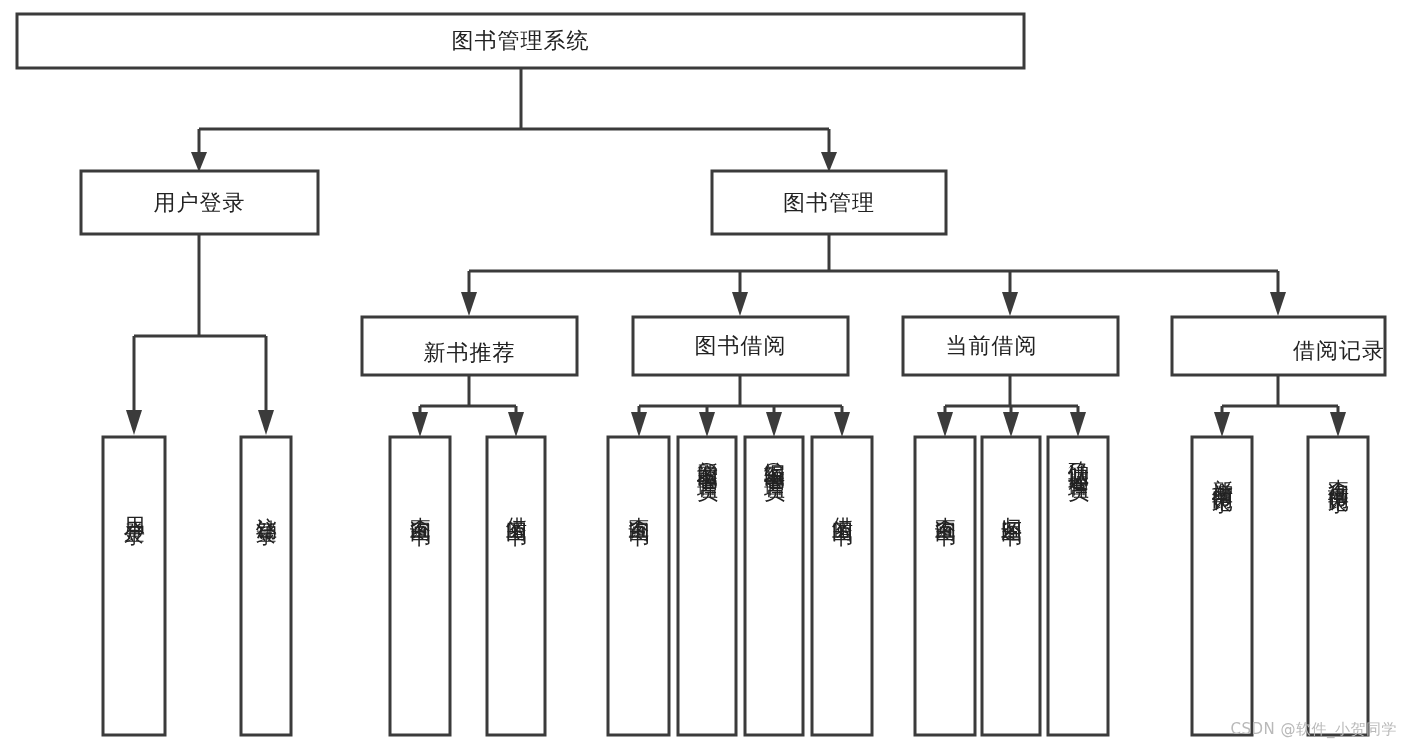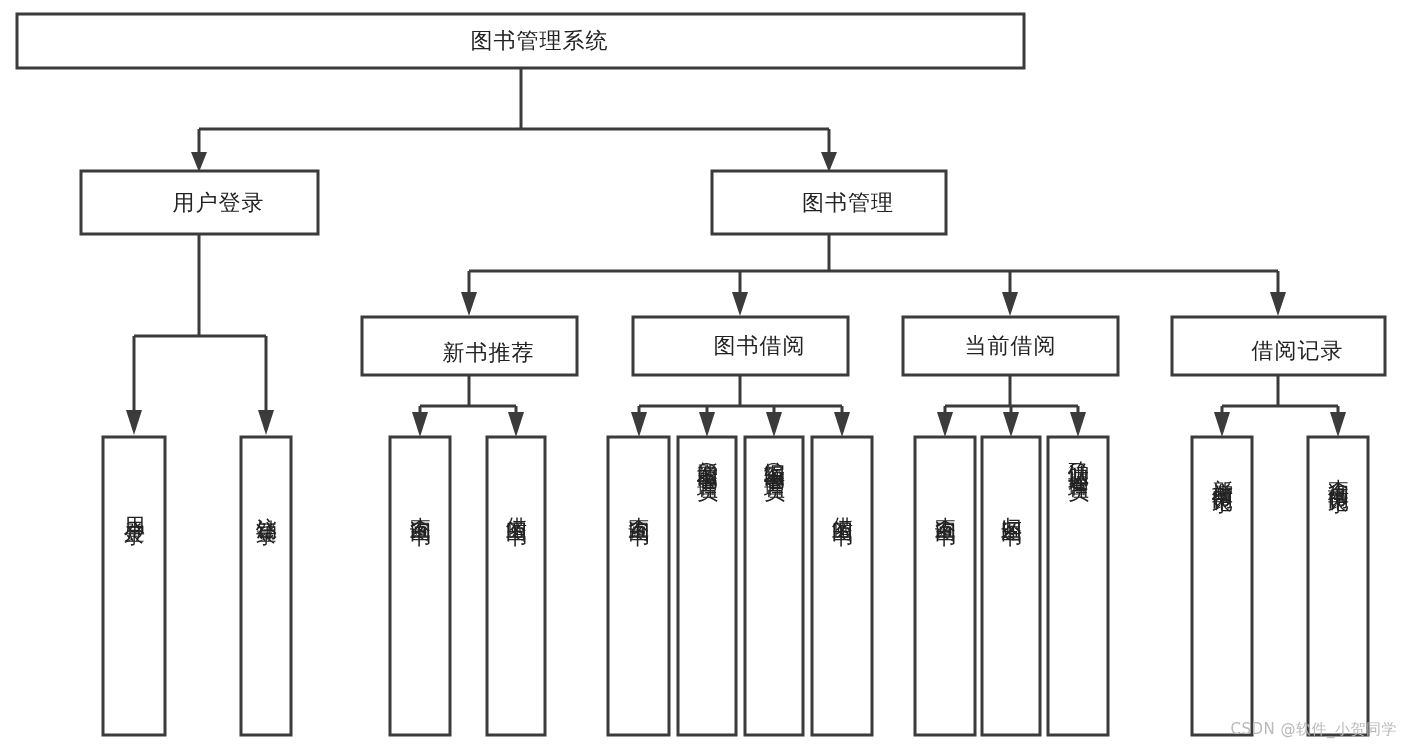--- a/index.html
+++ b/index.html
@@ -57,21 +57,20 @@
     letter-spacing: 3px;
     color: #222222;
     white-space: nowrap;
   }
   .htext-wrap {
     position: absolute;
     display: flex;
     align-items: center;
     justify-content: center;
     pointer-events: none;
-    padding-left: 19px;
   }
   .htext {
     font-family: "DejaVu Sans", "Liberation Sans", sans-serif;
     font-size: 22px;
     color: #222222;
     white-space: nowrap;
     letter-spacing: 1px;
   }
   #watermark {
     position: absolute;
@@ -203,21 +202,21 @@
   </div>
 
   <div class="htext-wrap" style="left:633px; top:317px; width:215px; height:58px;border-radius:26px;">
     <span class="htext">图书借阅</span>
   </div>
 
   <div class="htext-wrap" style="left:903px; top:317px; width:177px; height:58px;">
     <span class="htext">当前借阅</span>
   </div>
 
-  <div class="htext-wrap" style="left:1172px; top:317px; width:213px; height:67px;">
+  <div class="htext-wrap" style="left:1172px; top:317px; width:213px; height:67px;justify-content:flex-end;">
     <span class="htext">借阅记录</span>
   </div>
 
   <div class="vtext-wrap" style="left:103px; top:500px; width:62px; height:235px;">
     <span class="vtext">用户登录</span>
   </div>
   <div class="vtext-wrap" style="left:241px; top:500px; width:50px; height:235px;">
     <span class="vtext">注销登录</span>
   </div>
 

